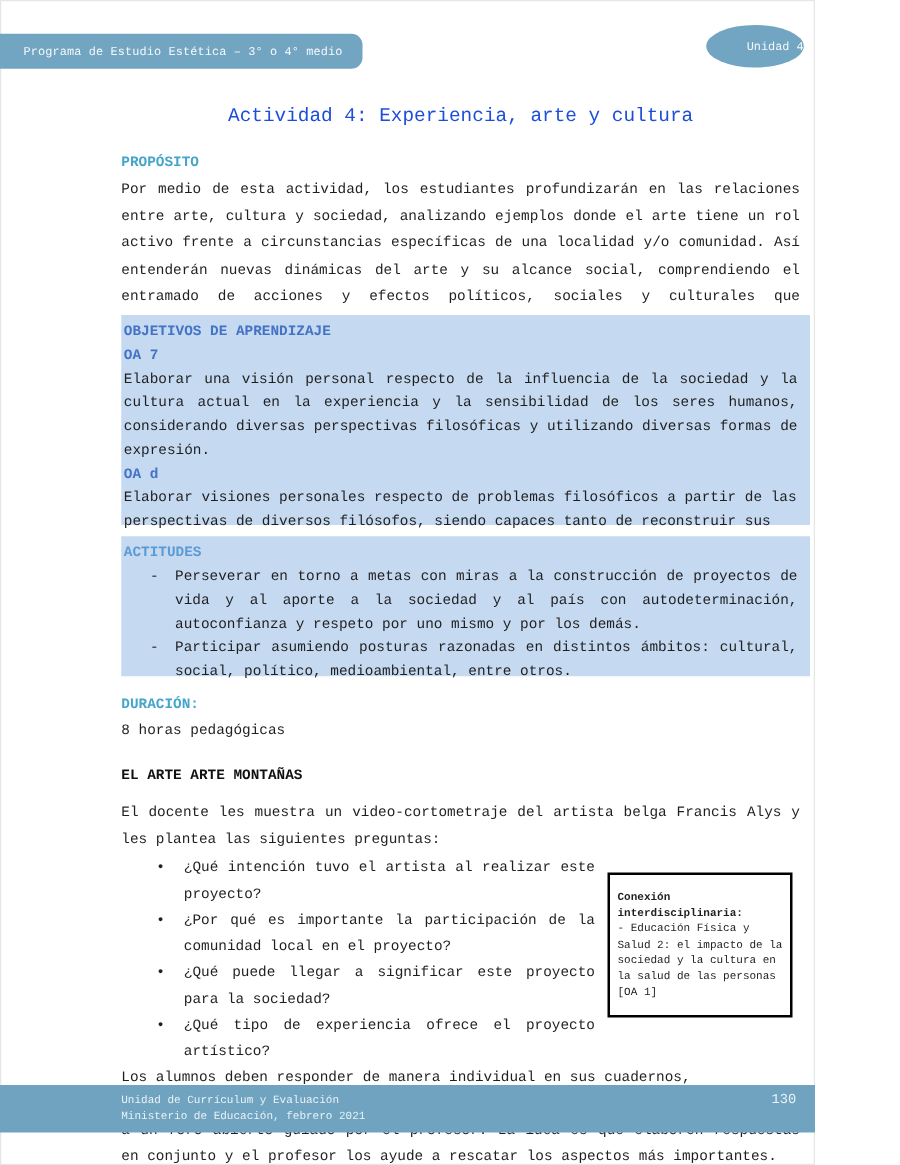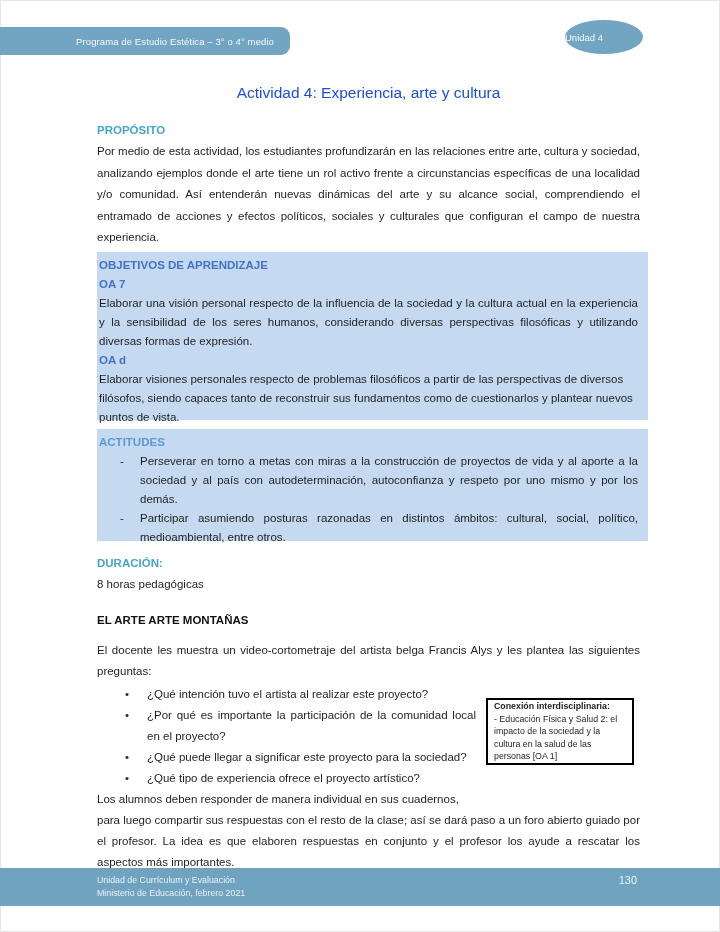--- a/index.html
+++ b/index.html
@@ -1,32 +1,32 @@
 <!DOCTYPE html>
 <html lang="es"><head>
 <meta charset="utf-8">
 <style>
   html,body{margin:0;padding:0;background:#fff;}
   .page{
-    position:relative;width:720px;height:932px;background:#ffffff;
-    font-family:Liberation Sans, sans-serif;color:#1f1f1f;overflow:hidden;
+    position:relative;width:652px;height:932px;background:#ffffff;
+    font-family:Liberation Mono, monospace;color:#1f1f1f;overflow:hidden;
     box-shadow:inset 0 0 0 1px #e6e6e6;
   }
   
   .badge-program{
     position:absolute;left:0;top:27px;width:290px;height:28px;
     background:#72a5c2;border-radius:0 9px 9px 0;
     display:flex;align-items:center;justify-content:flex-end;
     padding-right:16px;box-sizing:border-box;
     color:#f4f9fc;font-size:9.5px;letter-spacing:.1px;
   }
   .badge-unit{
     position:absolute;left:565px;top:20px;width:78px;height:34px;
     background:#72a5c2;border-radius:50%;
-    display:flex;align-items:center;justify-content:flex-start;
+    display:flex;align-items:center;justify-content:flex-end;
     color:#f4f9fc;font-size:9.5px;
   }
   
   .doc-title{
     position:absolute;left:97px;top:84px;width:543px;text-align:center;
     color:#1d4ed8;font-size:15.5px;
   }
   .h-cyan{color:#45a5cb;font-weight:bold;font-size:11.5px;}
   .proposito-h{position:absolute;left:97px;top:124px;}
   .proposito-p{
@@ -53,21 +53,21 @@
   .duracion-v{position:absolute;left:97px;top:578px;font-size:11.5px;}
   .activity-h{position:absolute;left:97px;top:614px;font-size:11.5px;font-weight:bold;color:#111;}
   .activity{
     position:absolute;left:97px;top:640px;width:543px;
     font-size:11.5px;line-height:21px;
   }
   .activity .intro{margin:0 0 2px 0;text-align:justify;}
   .conn-box{
     float:right;width:148px;margin:14px 6px 8px 10px;
     border:2px solid #000;box-sizing:border-box;background:#fff;
-    padding:0 6px;font-size:8.8px;line-height:12.6px;text-align:left;
+    padding:12px 6px;font-size:8.8px;line-height:12.6px;text-align:left;
   }
   .conn-box .conn-h{font-weight:bold;}
   .q-list{margin:0;padding:0;list-style:none;}
   .q-list li{position:relative;margin-left:50px;text-align:justify;}
   .q-list .marker{position:absolute;left:-22px;top:0;}
   .followup-line{margin:0;}
   .followup-rest{margin:0;text-align:justify;}
   
   .footer{
     position:absolute;left:0;top:868px;width:720px;height:38px;background:#6fa3bf;

